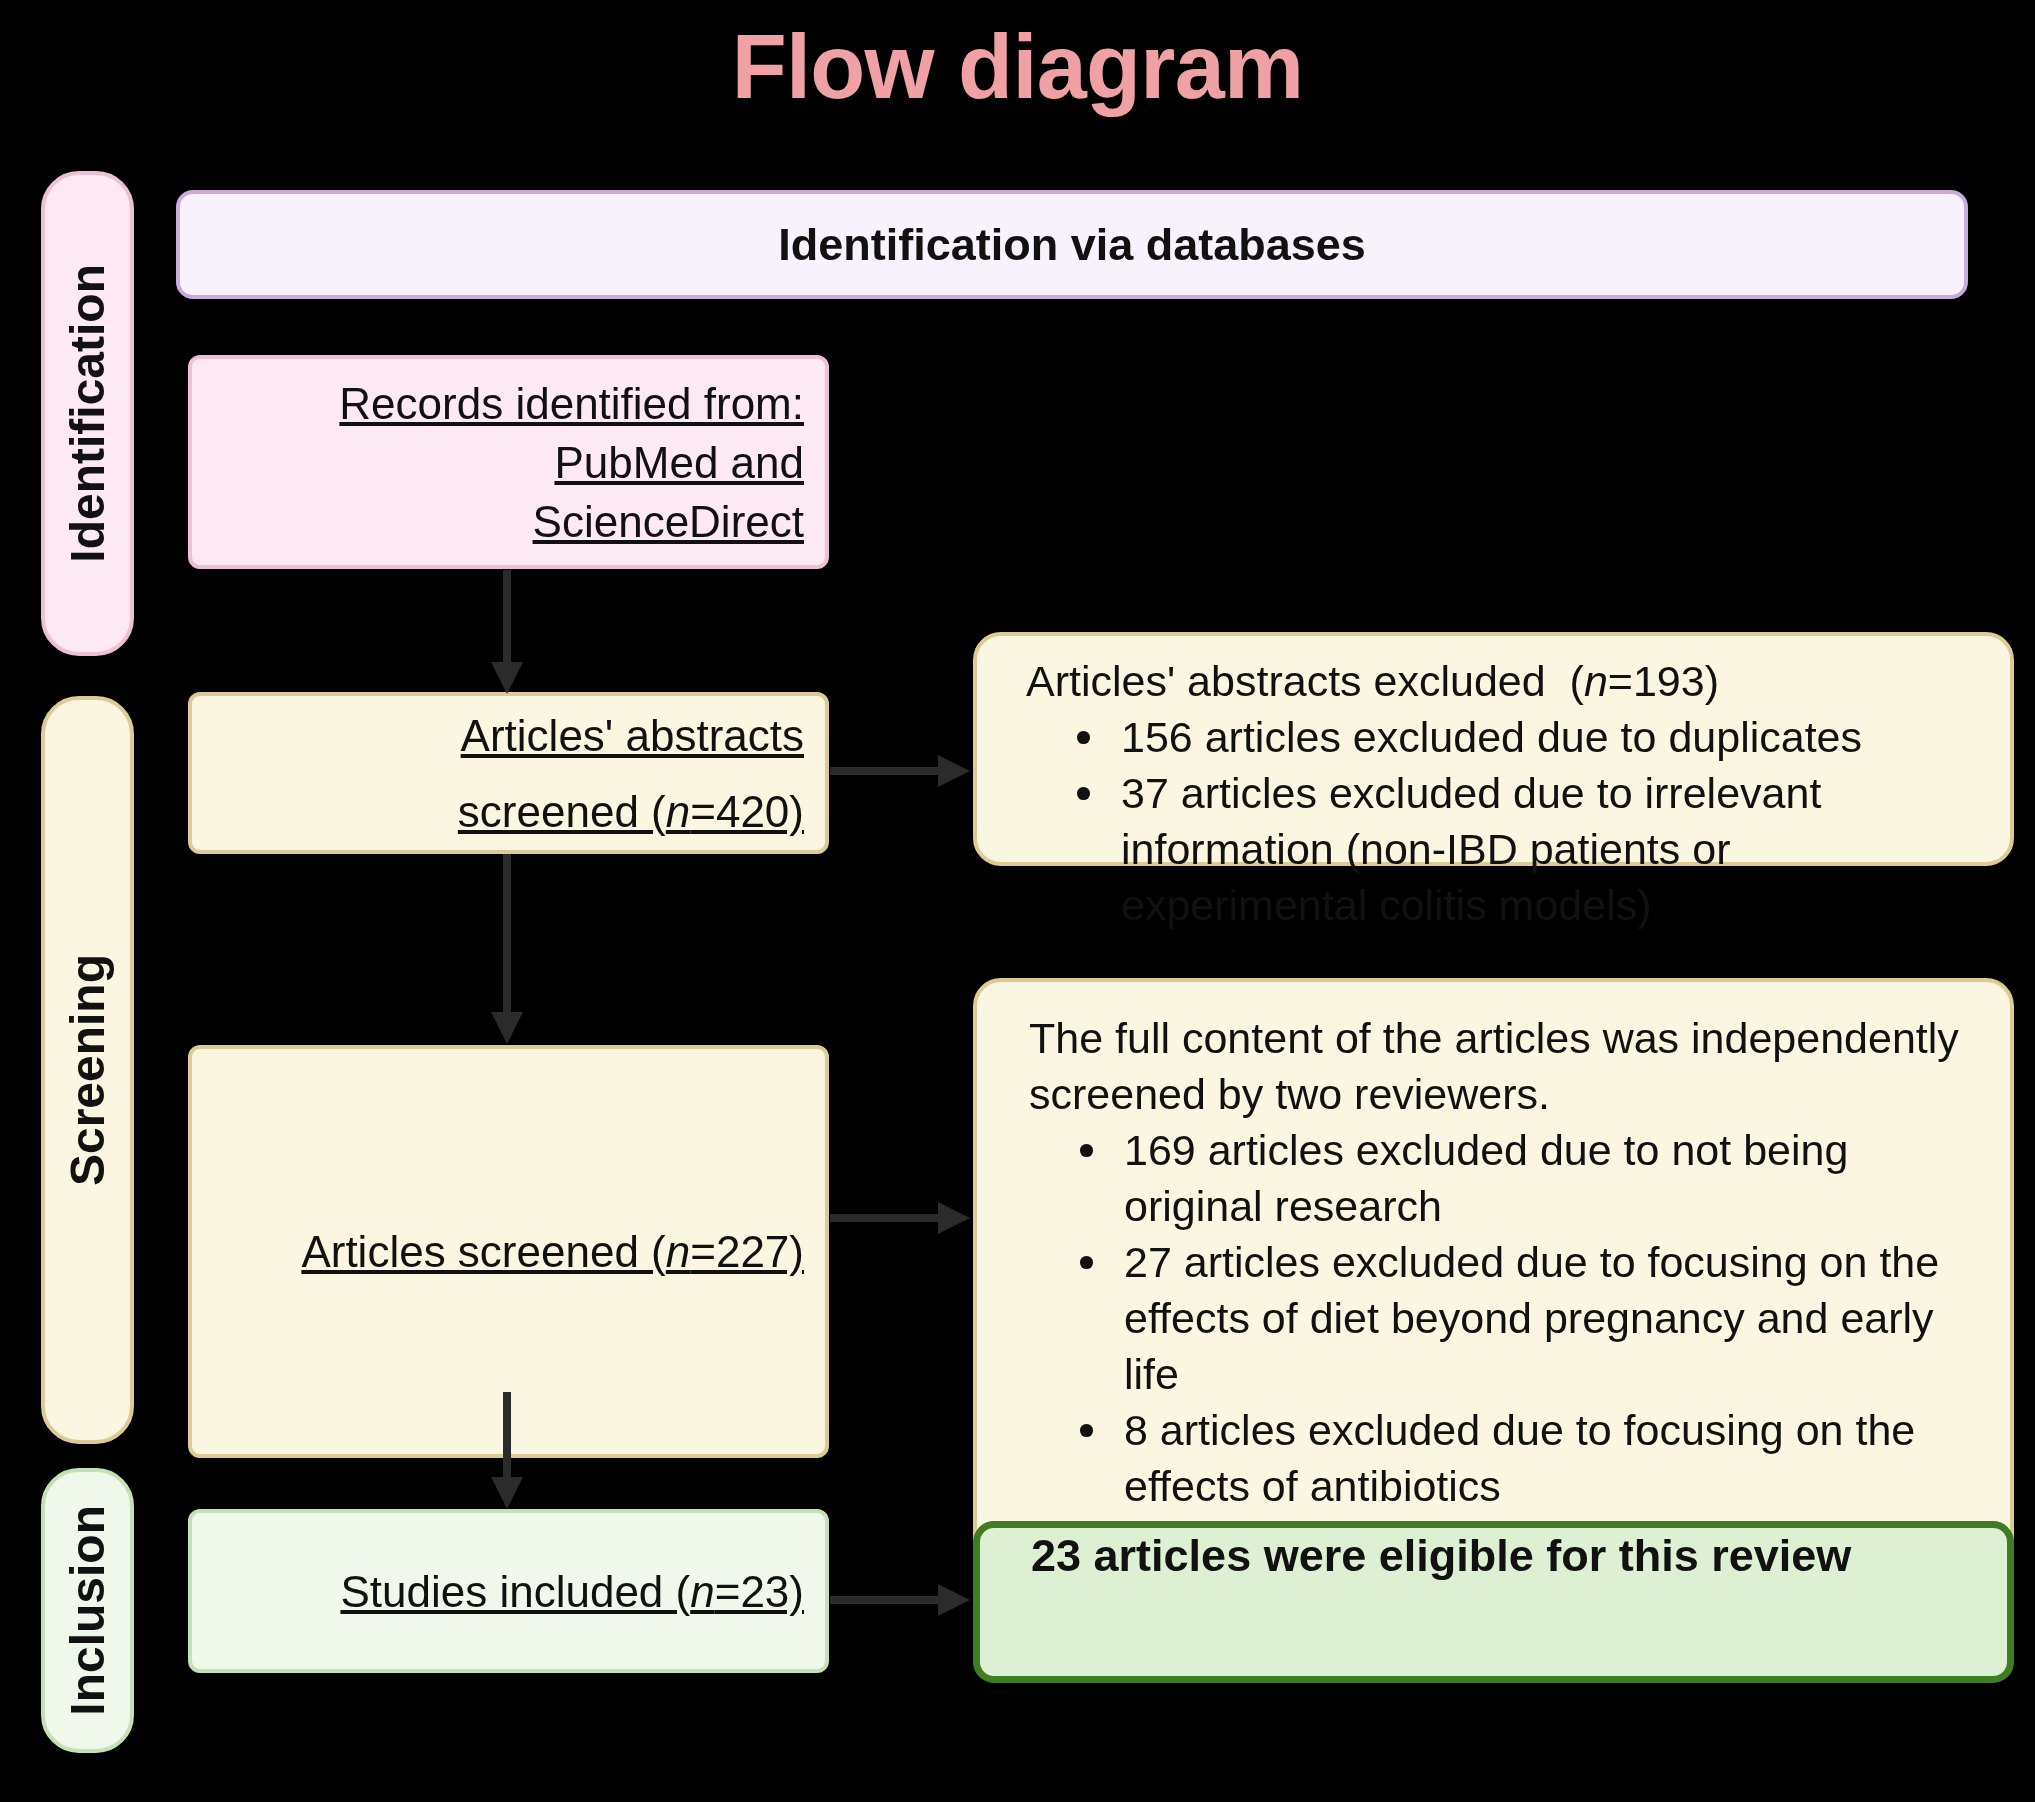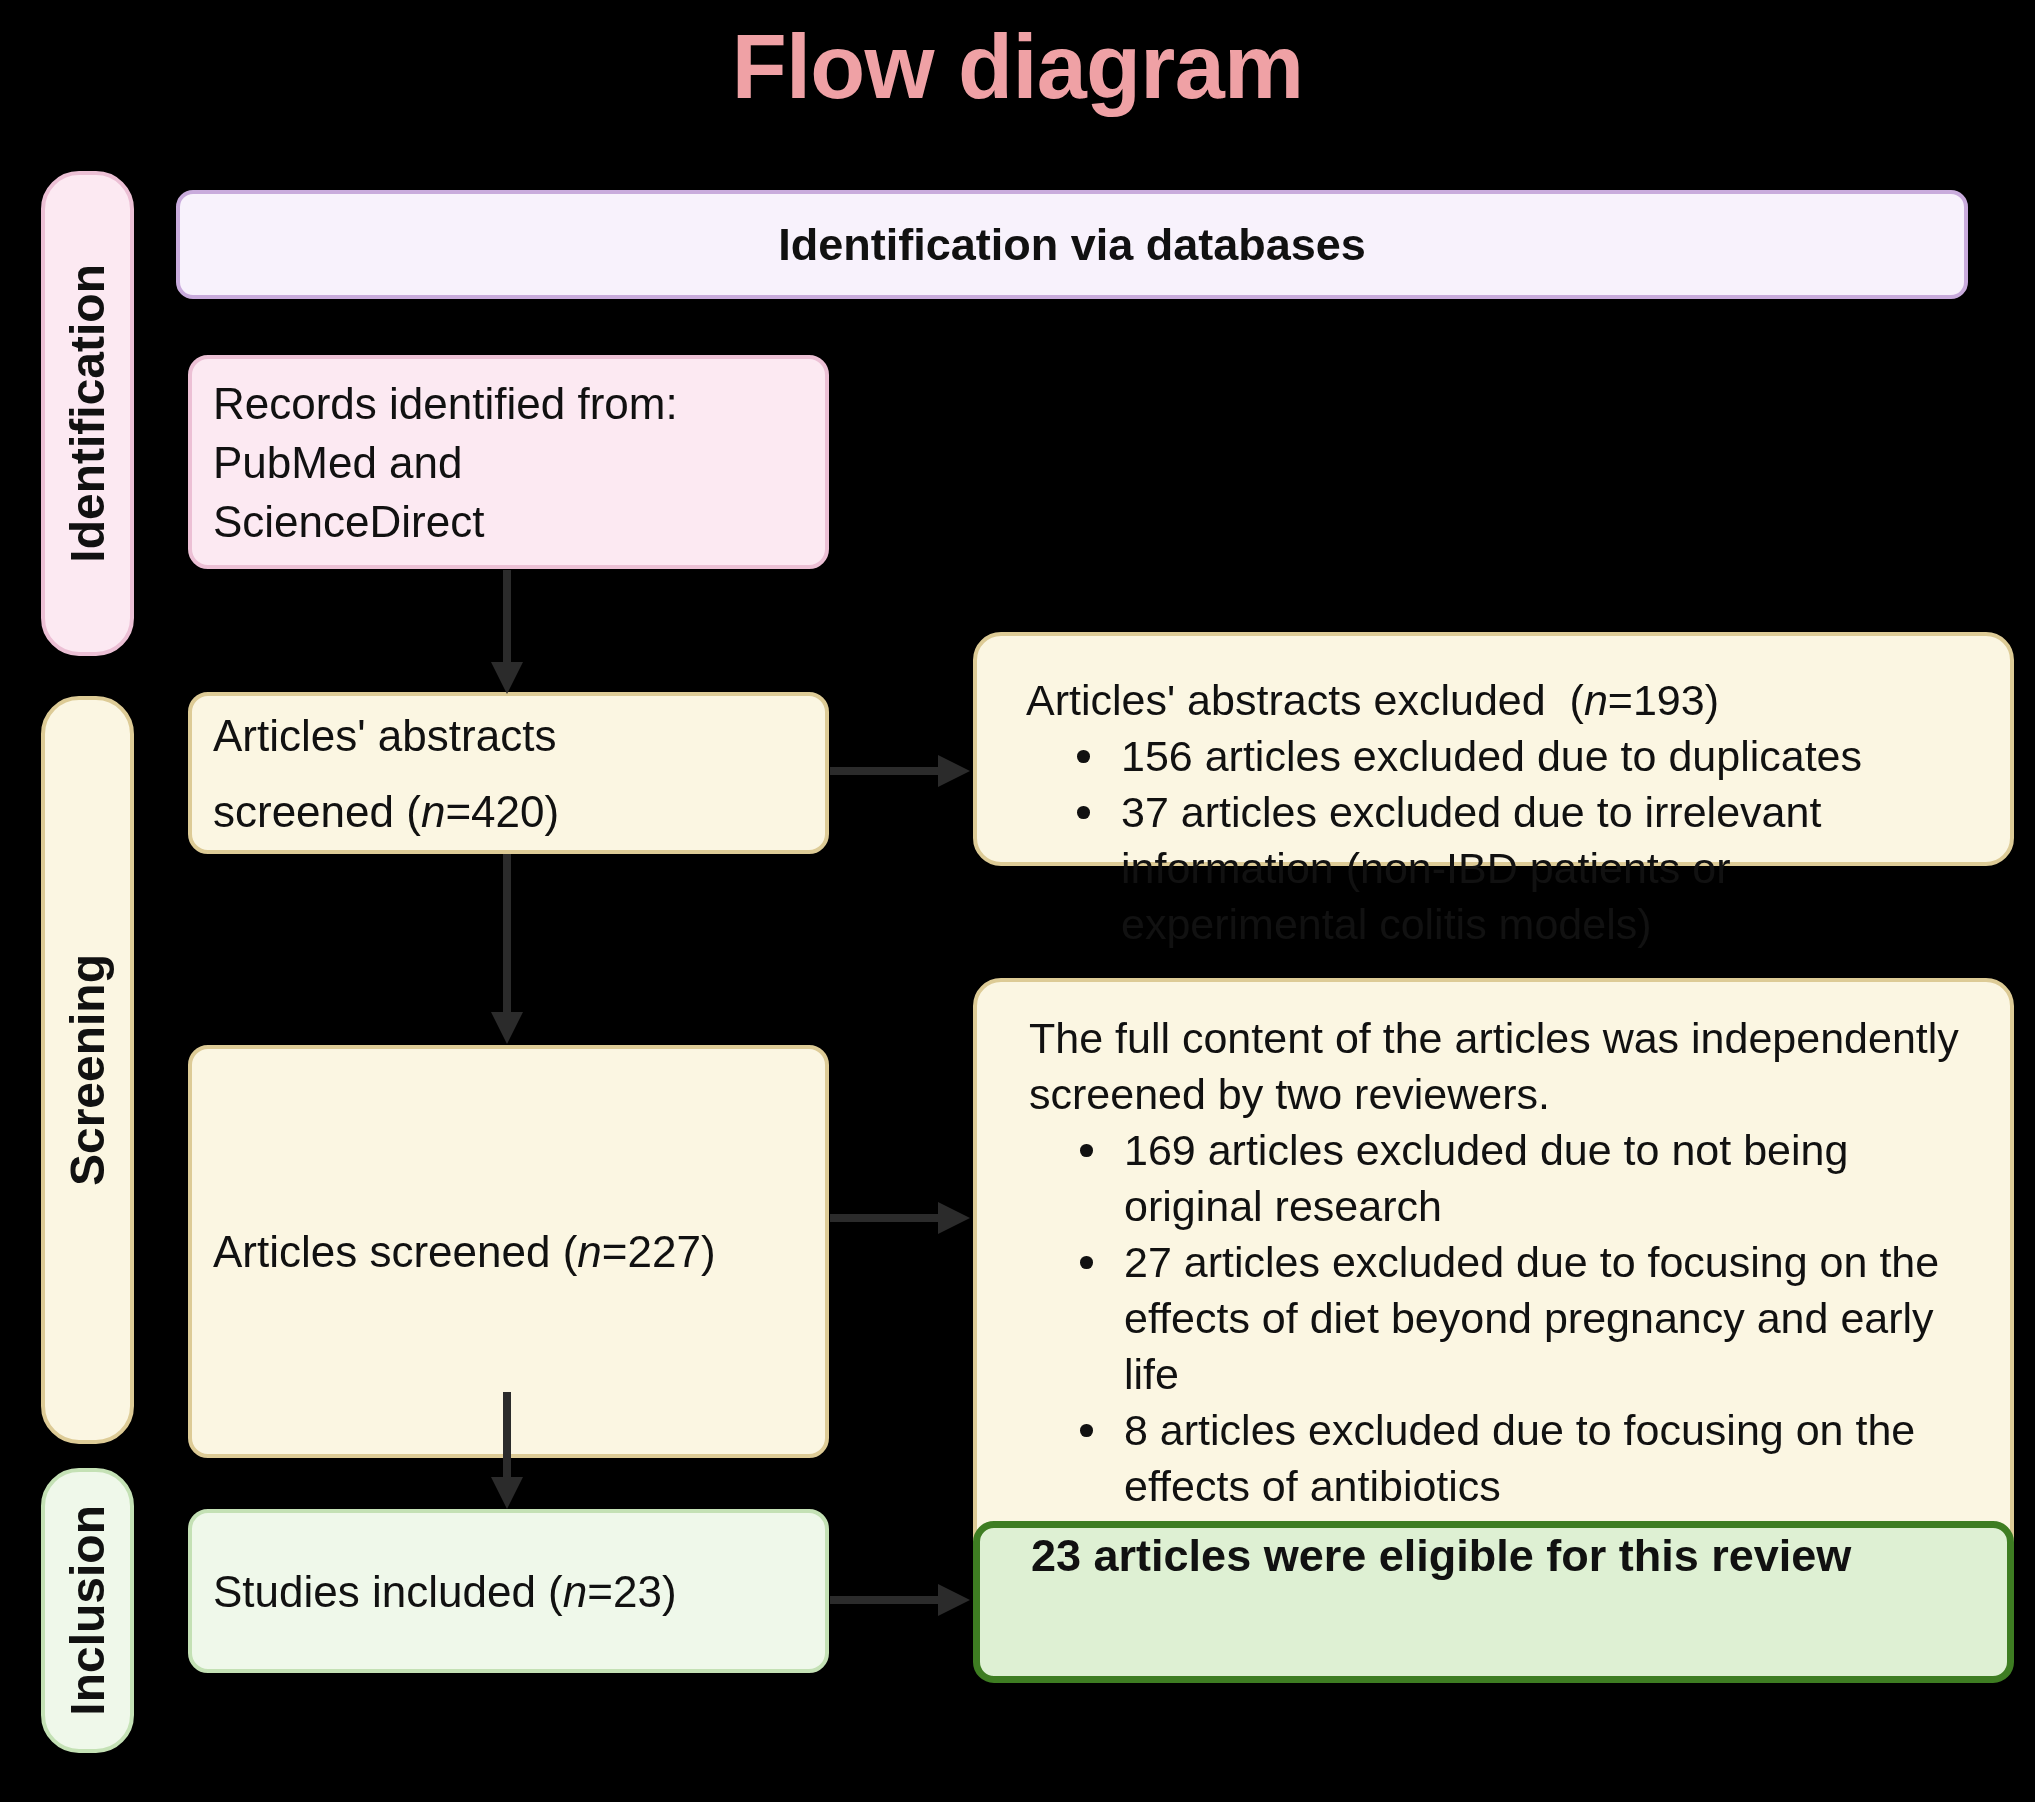--- a/index.html
+++ b/index.html
@@ -62,44 +62,45 @@
   }
   .stage-inclusion {
     top: 1468px; height: 285px;
     background: var(--green-fill, #eff8ea);
     border: 4.2px solid var(--green-border, #c4e1b5);
   }
 
   .flow-box {
     position: absolute;
     left: 188px; width: 641px;
-    border-radius: 20px;
+    border-radius: 12px;
     display: flex; flex-direction: column;
-    align-items: flex-start; justify-content: center;
+    align-items: flex-end; justify-content: center;
     text-align: center;
     font-size: 44px; line-height: 59px;
     padding: 7px 21px;
+    text-decoration: underline;
   }
   .box-pink   { background: var(--pink-fill, #fce9f2);  border: 4.2px solid var(--pink-border, #ecc0d5); }
   .box-yellow { background: var(--yellow-fill, #fbf6e2); border: 4.2px solid var(--yellow-border, #ddcb96); }
   .box-green  { background: var(--green-fill, #eff8ea); border: 4.2px solid var(--green-border, #c4e1b5); }
 
   .box-records   { top: 355px;  height: 214px; }
   .box-abstracts { top: 692px;  height: 162px; gap: 17px; }
   .box-screened  { top: 1045px; height: 413px; }
   .box-included  { top: 1509px; height: 164px; }
 
   .side-box {
     position: absolute;
     left: 973px; width: 1041px;
     border-radius: 28px;
     font-size: 43px; line-height: 56px;
     text-align: left;
   }
-  .side-excluded     { top: 632px;  height: 234px; padding: 36px 35px 0 49px; }
+  .side-excluded     { top: 632px;  height: 234px; padding: 17px 35px 0 49px; }
   .side-full-content { top: 938px; height: 657px; padding: 28px 35px 0 52px; margin-top: 40px; }
   .side-eligible {
     top: 1521px; height: 162px;
     background: var(--dark-green-fill, #def0d3);
     border: 7.7px solid var(--dark-green-border, #3e7d22);
     border-radius: 21px;
     display: flex; align-items: flex-start;
     padding-left: 51px;
     font-size: 45px; font-weight: 700;
   }

